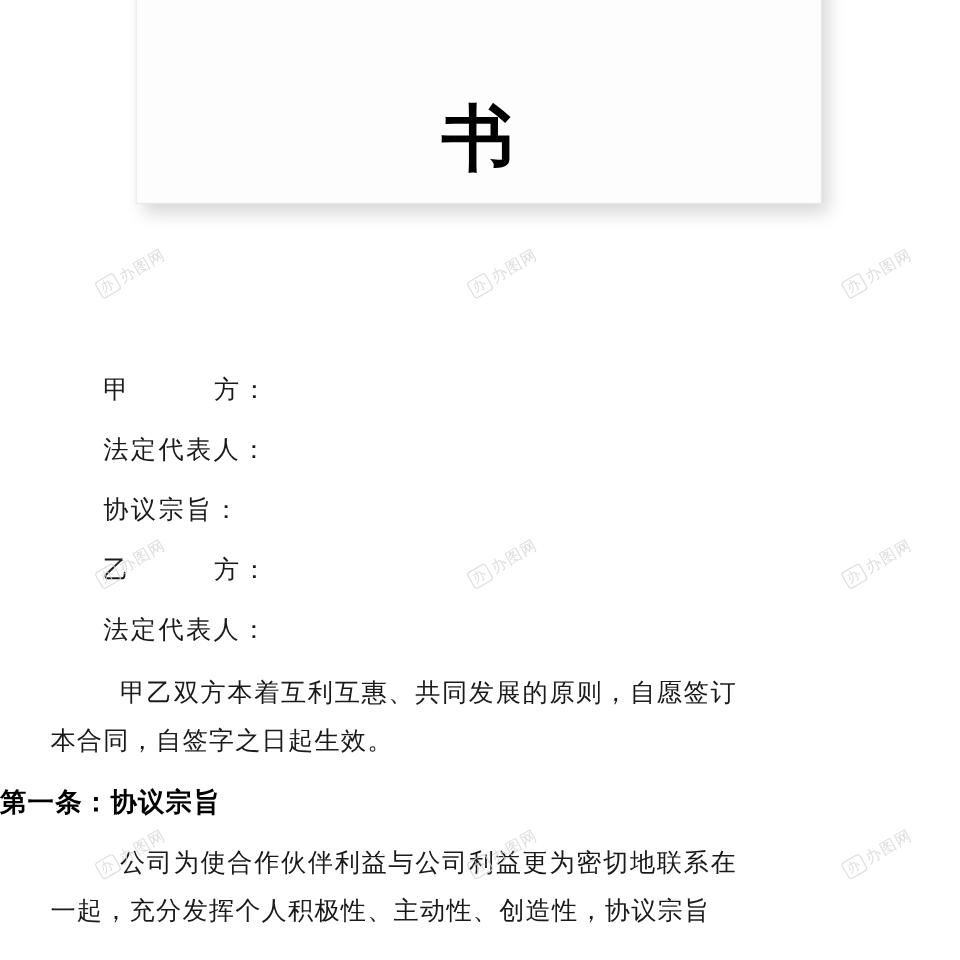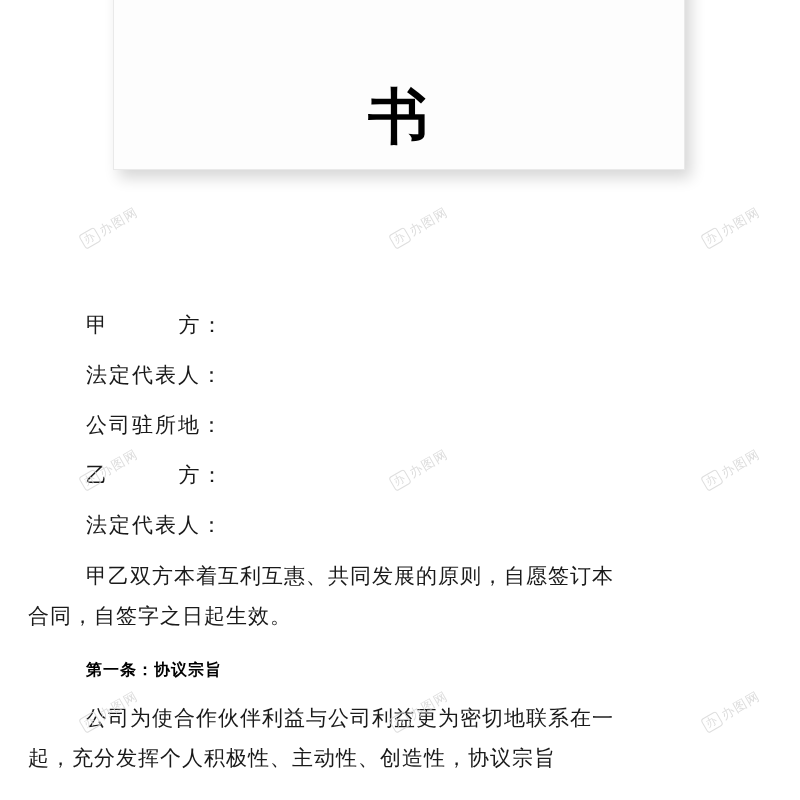--- a/index.html
+++ b/index.html
@@ -55,39 +55,38 @@
     font-family: "DejaVu Serif", "Liberation Serif", serif;
     font-size: 21px;
     line-height: 50px;
     color: #1a1a1a;
     letter-spacing: 2px;
     padding-left: 86px;
     white-space: pre;
   }
 
   .para {
-    font-family: Liberation Mono, monospace;
+    font-family: Liberation Sans, sans-serif;
     font-size: 21px;
     line-height: 40px;
     color: #1a1a1a;
     letter-spacing: 1px;
-    margin: 8px 0 0 0;
+    margin: 8px 0 0 14px;
     padding: 0 22px 0 28px;
     text-align: justify;
     text-indent: 58px;
   }
 
   .heading {
     font-family: "DejaVu Sans", "Liberation Sans", sans-serif;
     font-weight: bold;
-    font-size: 16px;
+    font-size: 22px;
     line-height: 44px;
     color: #000000;
     letter-spacing: 1px;
-    padding-left: 86px;
     margin-top: 10px;
   }
 
   .para-clipped {
     overflow: hidden;
   }
 
   
   .wm {
     position: absolute;
@@ -127,21 +126,21 @@
 <div class="title-card">
   <div class="title-card-inner">
     <div class="title-text">书</div>
   </div>
 </div>
 
 <div class="doc">
 
   <div class="field-line">甲        方：</div>
   <div class="field-line">法定代表人：</div>
-  <div class="field-line">公司驻所地：</div>
+  <div class="field-line">协议宗旨：</div>
   <div class="field-line">乙        方：</div>
   <div class="field-line">法定代表人：</div>
 
   <p class="para">甲乙双方本着互利互惠、共同发展的原则，自愿签订本合同，自签字之日起生效。</p>
 
   <div class="heading">第一条：协议宗旨</div>
 
   <p class="para para-clipped">公司为使合作伙伴利益与公司利益更为密切地联系在一起，充分发挥个人积极性、主动性、创造性，协议宗旨</p>
 </div>
 

